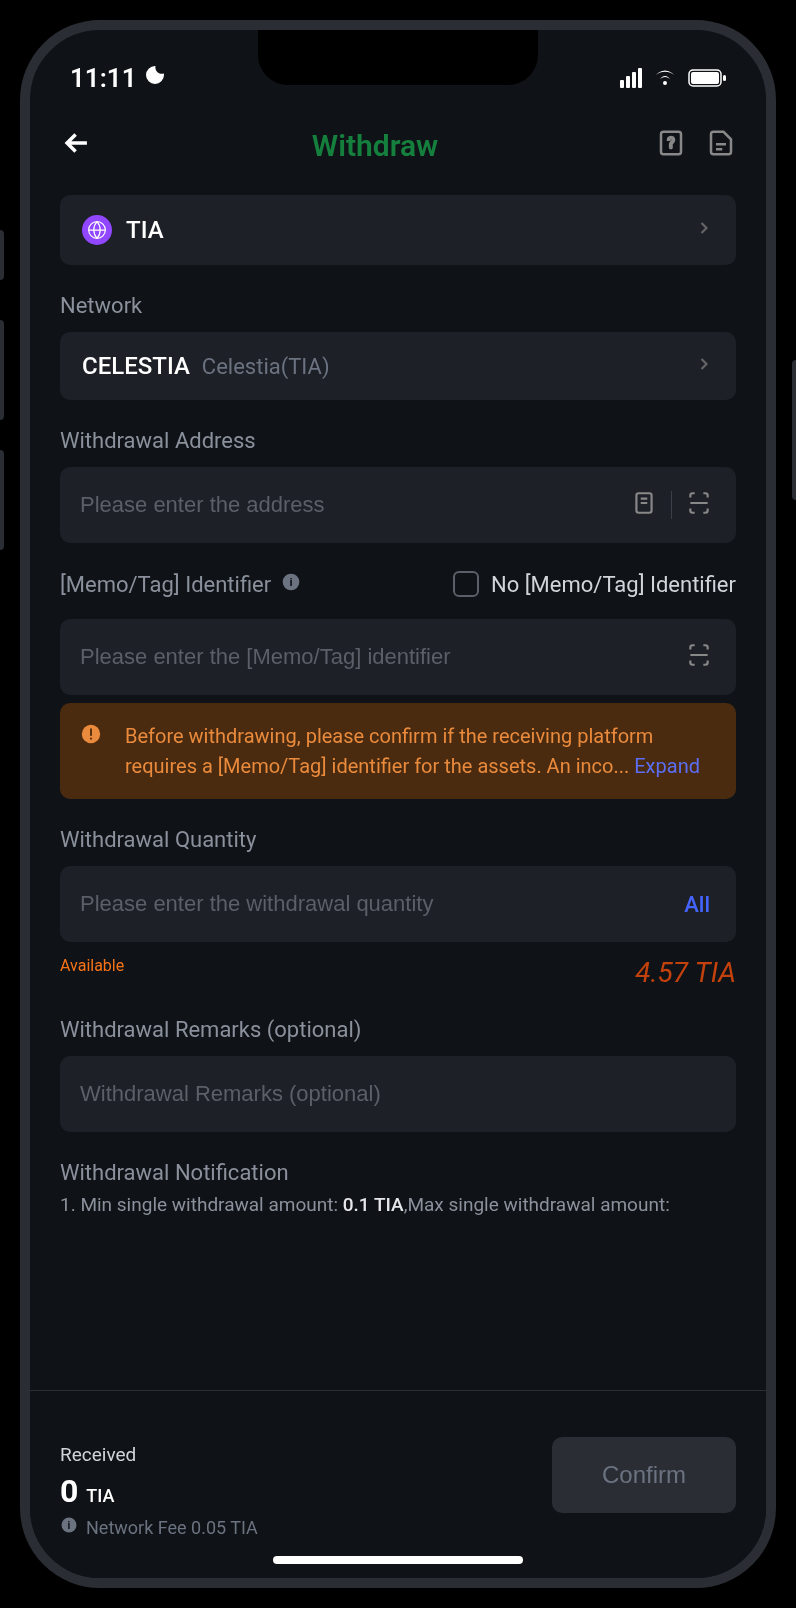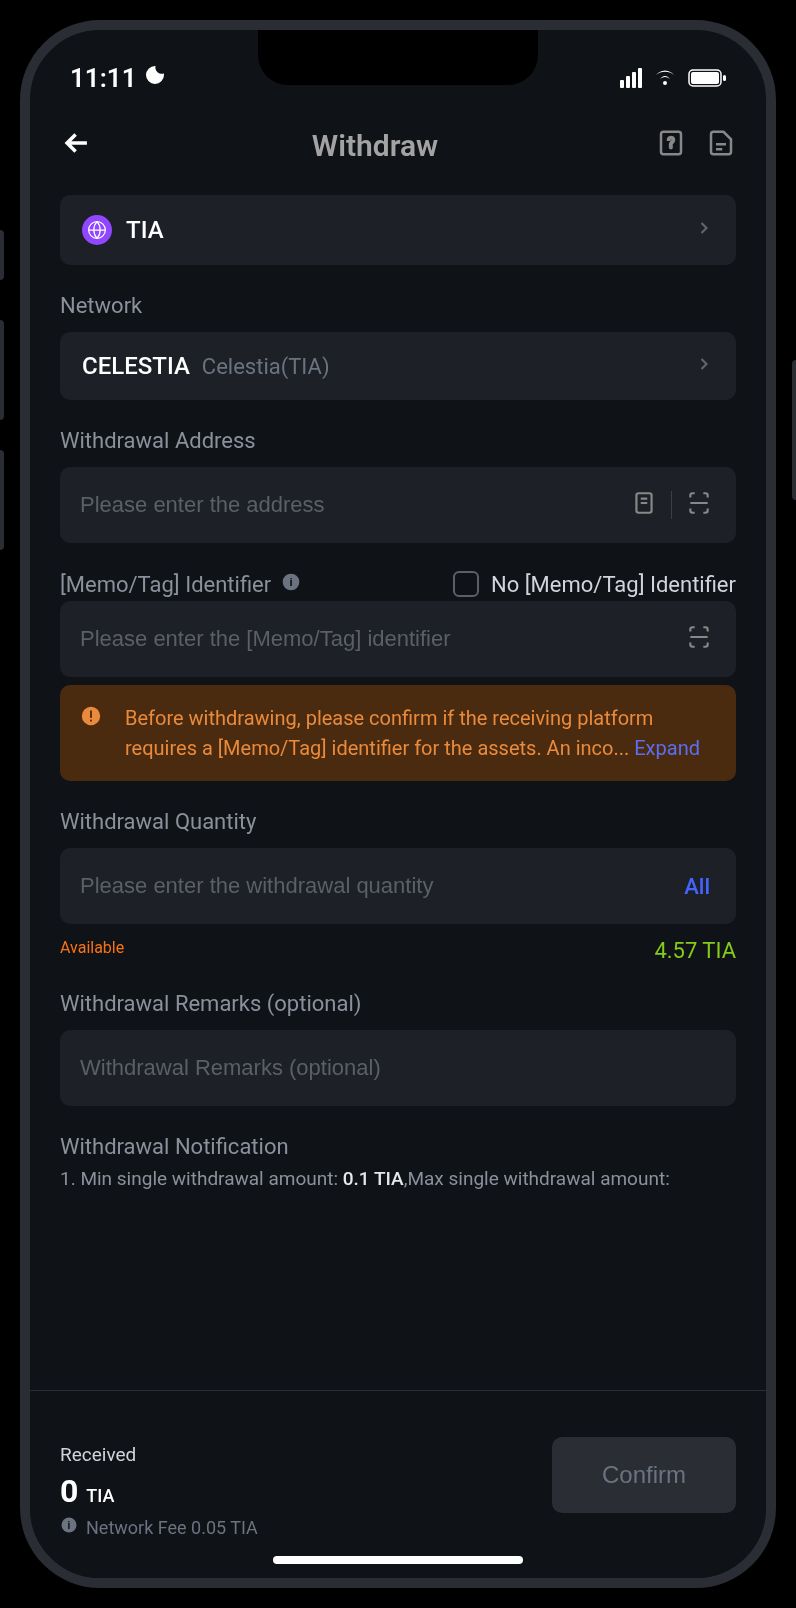--- a/index.html
+++ b/index.html
@@ -66,21 +66,21 @@
   .bar1 { height: 8px; } .bar2 { height: 12px; } .bar3 { height: 16px; } .bar4 { height: 20px; }
   .wifi-icon, .battery-icon { display: inline-flex; }
   .header {
     display: flex;
     align-items: center;
     justify-content: space-between;
     padding: 20px 30px;
     height: 80px;
   }
   .back-arrow { color: #fff; cursor: pointer; }
-  .page-title { color: #a3a3a3; font-size: 30px; font-weight: 600; }
+  .page-title { color: #15803d; font-size: 30px; font-weight: 600; }
   .header-icons { display: flex; gap: 20px; color: #888; }
   .header-icon { cursor: pointer; }
   .content { padding: 10px 30px 0 30px; }
   .coin-selector {
     background: #1d2026;
     border-radius: 10px;
     padding: 20px 22px;
     display: flex;
     align-items: center;
     justify-content: space-between;
@@ -127,21 +127,21 @@
     justify-content: space-between;
     cursor: pointer;
   }
   .network-text { display: flex; align-items: baseline; gap: 12px; }
   .network-code { color: #fff; font-size: 24px; font-weight: 500; }
   .network-name { color: #6b7280; font-size: 22px; }
   .memo-header {
     display: flex;
     align-items: center;
     justify-content: space-between;
-    margin-bottom: 4px;
+    margin-bottom: 22px;
   }
   .memo-label-group { display: flex; align-items: center; gap: 10px; }
   .info-icon { color: #6b7280; font-size: 18px; }
   .memo-checkbox-group { display: flex; align-items: center; gap: 12px; cursor: pointer; }
   .checkbox {
     width: 26px; height: 26px;
     border: 2px solid #5a5f68;
     border-radius: 6px;
   }
   .checkbox-label { color: #d1d5db; font-size: 22px; }
@@ -160,21 +160,21 @@
   }
   .warning-text { color: #ea8a3c; font-size: 20px; line-height: 1.5; }
   .expand-link { color: #5b6ef5; cursor: pointer; }
   .all-btn { color: #4564ff; font-size: 22px; font-weight: 500; cursor: pointer; padding: 0 6px; }
   .available-row {
     display: flex;
     justify-content: space-between;
     margin-top: 14px;
   }
   .available-label { color: #f97316; font-size: 16px; text-align: center; }
-  .available-value { color: #84cc16; font-size: 22px; }
+  .available-value { color: #c2410c; font-size: 28px; font-style: italic; }
   .notification-section { margin-top: 10px; }
   .notif-title { color: #8b919c; font-size: 22px; margin-bottom: 6px; }
   .notif-text { color: #8b919c; font-size: 19px; line-height: 1.5; }
   .notif-text .highlight { color: #e5e7eb; font-weight: 500; }
   .bottom-bar {
     position: absolute;
     bottom: 0;
     left: 0;
     right: 0;
     border-top: 1px solid #2a2d33;

